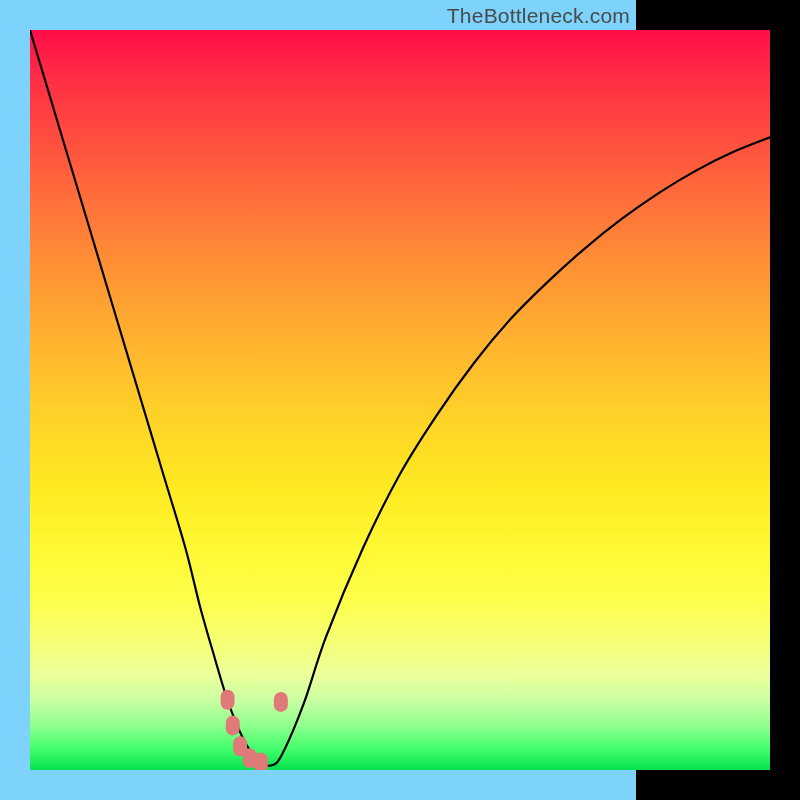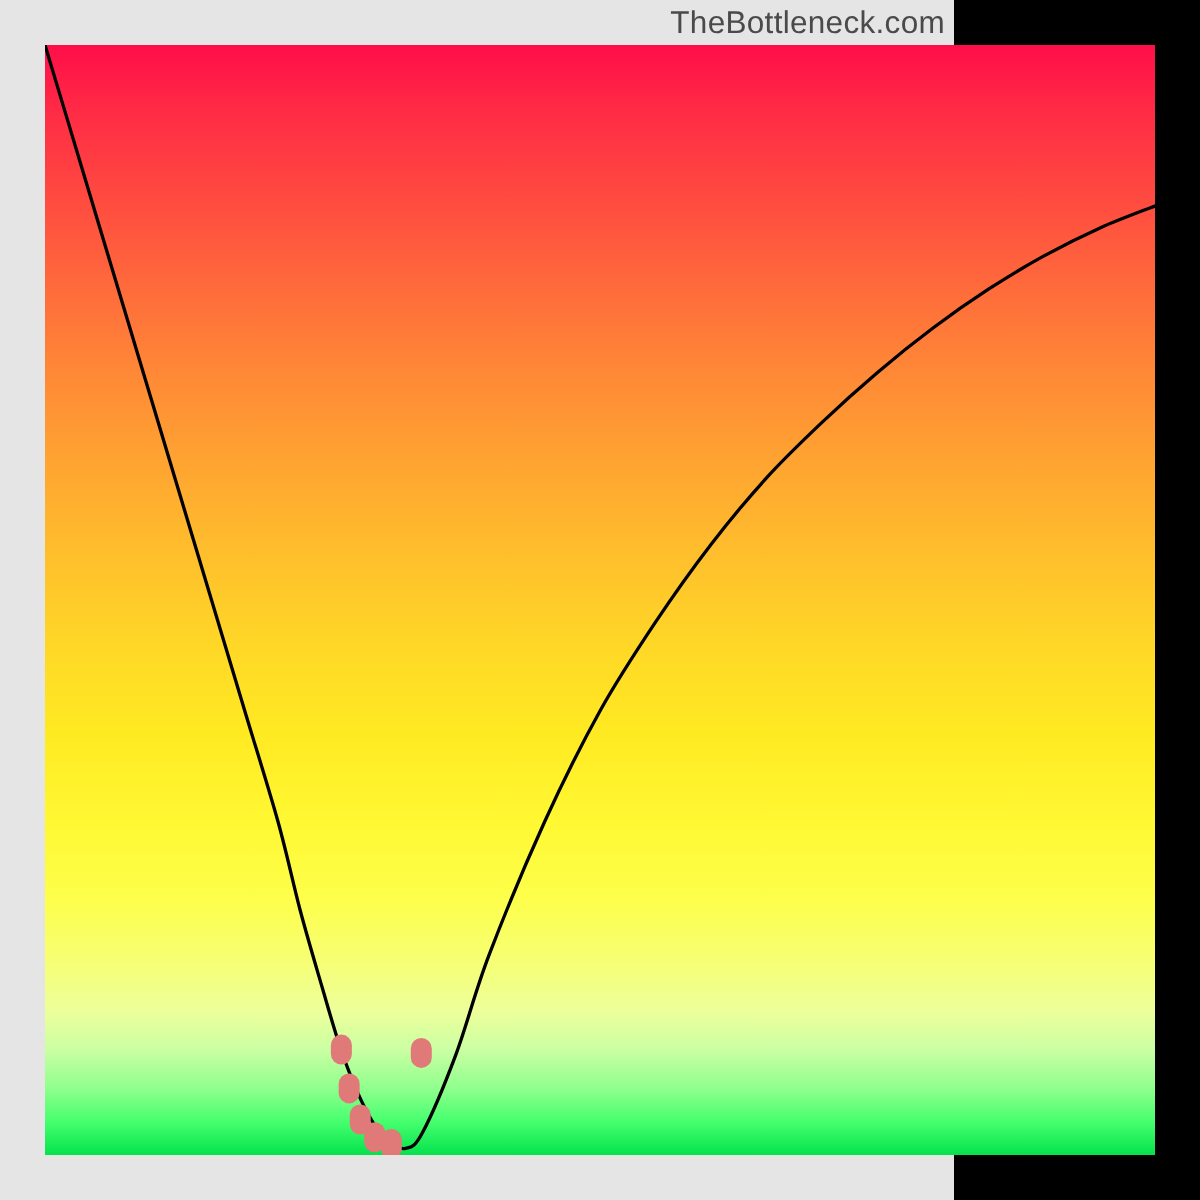--- a/index.html
+++ b/index.html
@@ -10,21 +10,21 @@
     background: #000;
     overflow: hidden;
     font-family: Arial, Helvetica, sans-serif;
   }
   .frame {
     position: absolute;
     left: 0;
     top: 0;
     width: 636px;
     height: 800px;
-    background: #e5e5e5;
+    background: #7dd3fc;
   }
   .plot-area {
     position: absolute;
     left: 30px;
     top: 30px;
     width: 740px;
     height: 740px;
     overflow: hidden;
   }
   .gradient {

